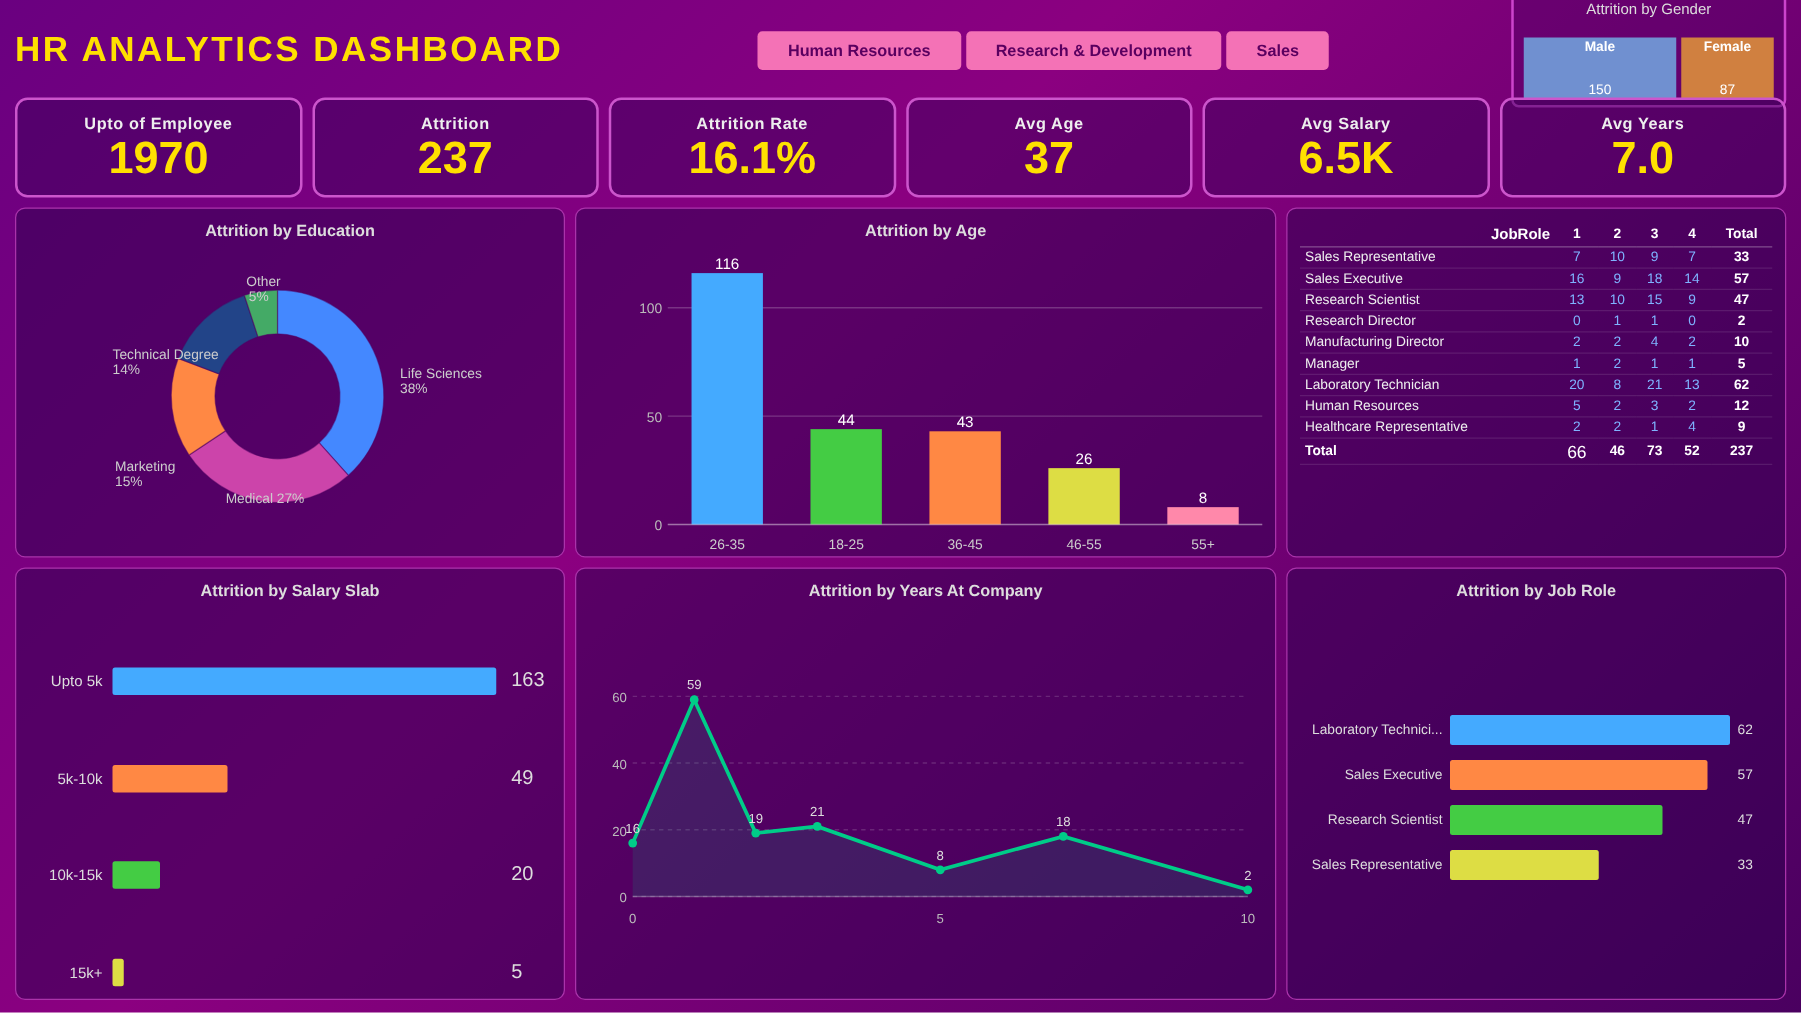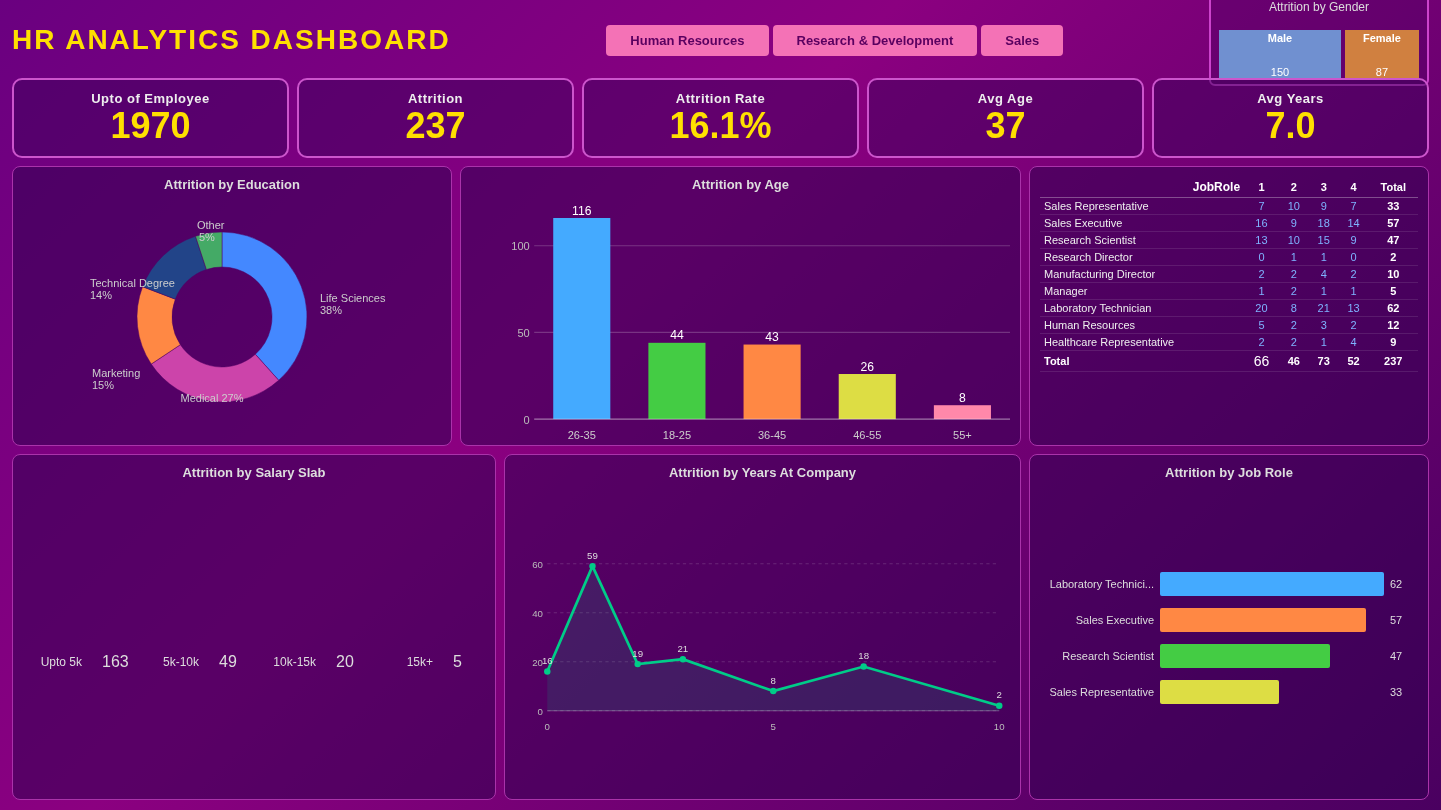--- a/index.html
+++ b/index.html
@@ -193,21 +193,21 @@
       flex: 1;
     }
     .panel-salary { flex: 0 0 440px; gap: 48px; }
     .panel-years { flex: 1; }
     .panel-jobrole-bar { flex: 0 0 400px; }
 
     
     .salary-chart {
       flex: 1;
       display: flex;
-      flex-direction: row;
+      flex-direction: column;
       gap: 14px;
       justify-content: space-between;
       padding: 0 4px;
     }
     .salary-bar-row {
       display: flex;
       align-items: center;
       gap: 8px;
     }
     .salary-label { font-size: 12px; color: #ddd; width: 55px; text-align: right; }
@@ -276,20 +276,24 @@
         <div class="kpi-label">Attrition</div>
         <div class="kpi-value">237</div>
       </div>
       <div class="kpi-card">
         <div class="kpi-label">Attrition Rate</div>
         <div class="kpi-value">16.1%</div>
       </div>
       <div class="kpi-card">
         <div class="kpi-label">Avg Age</div>
         <div class="kpi-value">37</div>
+      </div>
+      <div class="kpi-card">
+        <div class="kpi-label">Avg Salary</div>
+        <div class="kpi-value">6.5K</div>
       </div>
       <div class="kpi-card">
         <div class="kpi-label">Avg Years</div>
         <div class="kpi-value">7.0</div>
       </div>
     </div>
 
   <div class="charts-row1">
 
     <div class="chart-panel panel-education">

